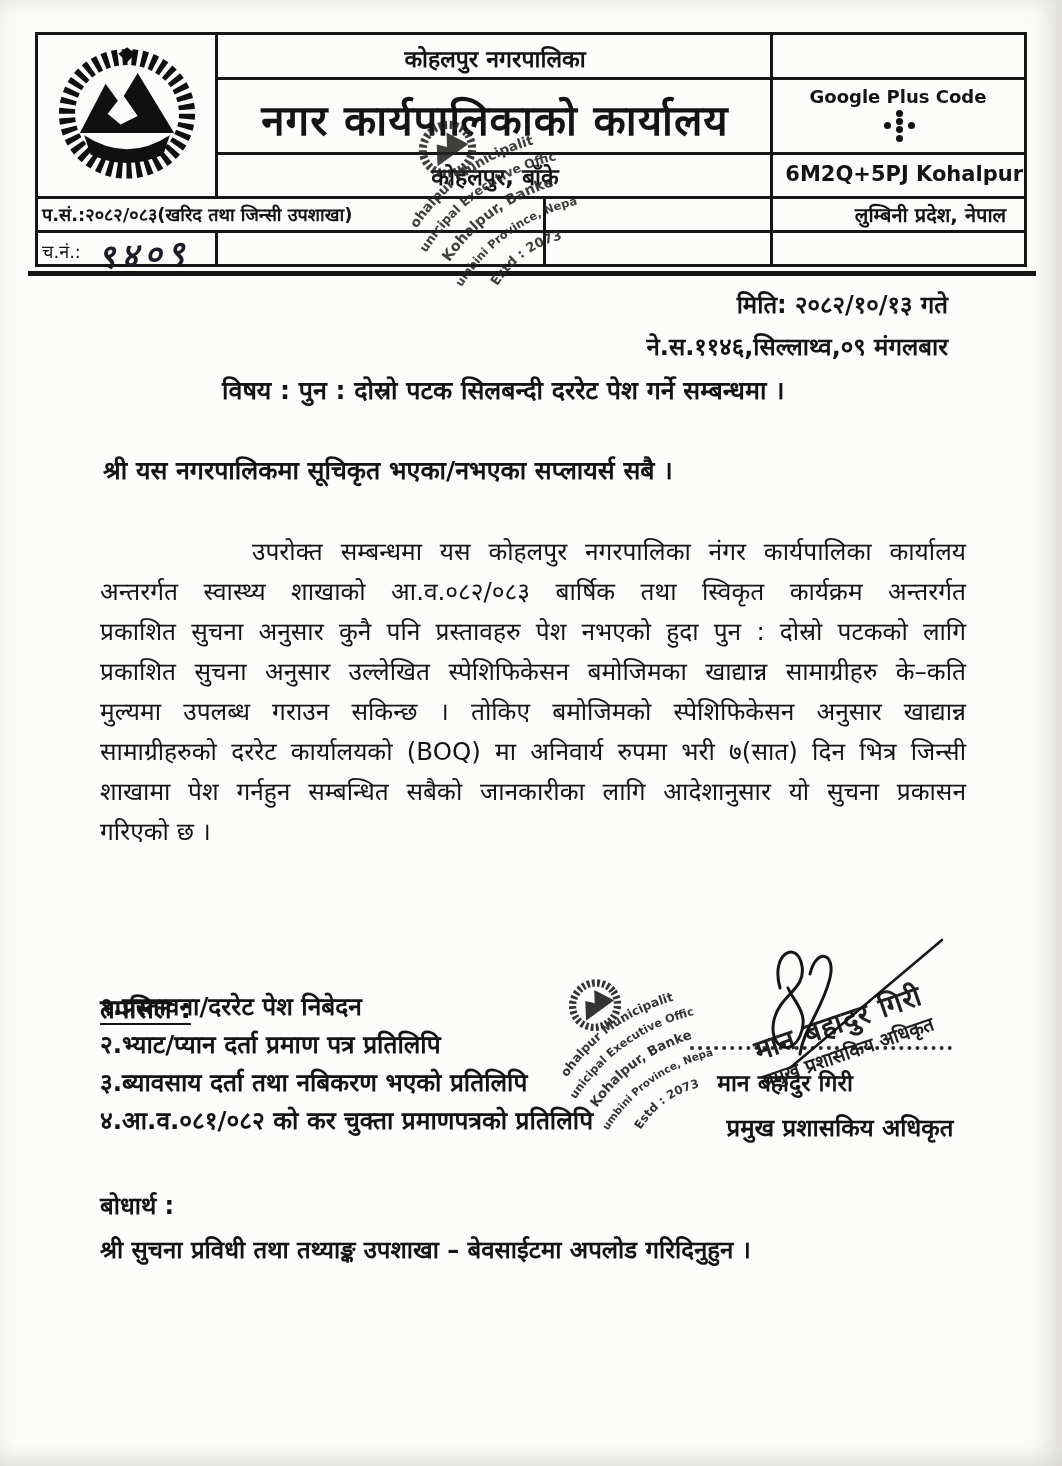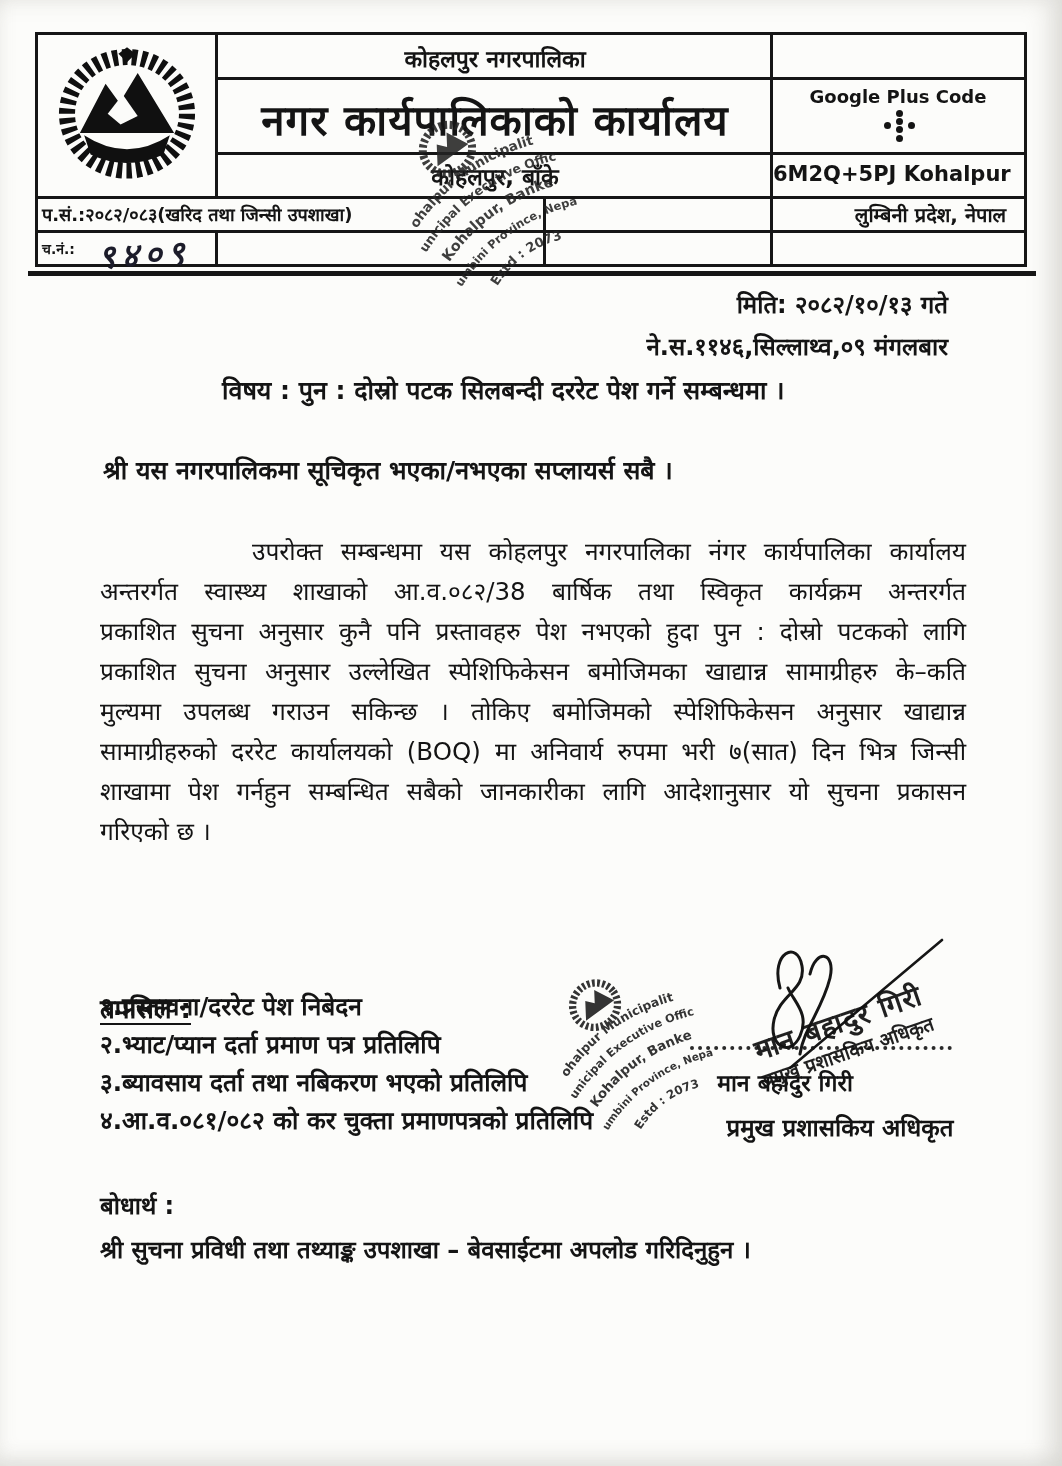--- a/index.html
+++ b/index.html
@@ -15,24 +15,24 @@
   .abs{position:absolute;}
   
   .hrule{position:absolute;background:#161616;height:3px;}
   .vrule{position:absolute;background:#161616;width:3px;}
   .thick{height:5px;}
   
   .org-name{font-size:23px;font-weight:bold;text-align:center;}
   .office-title{font-size:42px;font-weight:bold;text-align:center;letter-spacing:1px;}
   .office-loc{font-size:23px;font-weight:bold;text-align:center;}
   .ref-no{font-size:18px;font-weight:bold;white-space:nowrap;}
-  .disp-label{font-size:14px;font-weight:bold;}
+  .disp-label{font-size:18px;font-weight:normal;}
   .disp-num{font-size:33px;font-weight:bold;font-style:italic;letter-spacing:6px;transform:rotate(-3deg);display:inline-block;color:#1c1c2a;}
   .plus-title{font-size:18px;font-weight:bold;text-align:center;}
-  .plus-value{font-size:21px;font-weight:bold;text-align:left;}
+  .plus-value{font-size:21px;font-weight:bold;text-align:right;}
   .province{font-size:20px;font-weight:bold;text-align:center;}
   .dot{position:absolute;width:7px;height:7px;border-radius:50%;background:#141414;}
   
   .date-block{width:420px;text-align:right;font-size:24px;font-weight:600;line-height:42px;}
   .subject{font-size:25px;font-weight:bold;}
   .salutation{font-size:25px;font-weight:bold;}
   .para{width:866px;font-size:24.5px;font-weight:500;}
   .para-line{height:40px;line-height:40px;text-align:justify;text-align-last:justify;white-space:nowrap;}
   .para-line.first{padding-left:152px;}
   .para-line.last{text-align-last:left;}
@@ -125,21 +125,21 @@
     <div>मिति: २०८२/१०/१३ गते</div>
     <div>ने.स.११४६,सिल्लाथ्व,०९ मंगलबार</div>
   </div>
 
   <div class="abs subject" style="left:222px;top:372px;">विषय : पुन : दोस्रो पटक सिलबन्दी दररेट पेश गर्ने सम्बन्धमा ।</div>
 
   <div class="abs salutation" style="left:103px;top:452px;">श्री यस नगरपालिकमा सूचिकृत भएका/नभएका सप्लायर्स सबै ।</div>
 
   <div class="abs para" style="left:100px;top:532px;">
     <div class="para-line first">उपरोक्त सम्बन्धमा यस कोहलपुर नगरपालिका नंगर कार्यपालिका कार्यालय</div>
-    <div class="para-line">अन्तरर्गत स्वास्थ्य शाखाको आ.व.०८२/38 बार्षिक तथा स्विकृत कार्यक्रम अन्तरर्गत</div>
+    <div class="para-line">अन्तरर्गत स्वास्थ्य शाखाको आ.व.०८२/०८३ बार्षिक तथा स्विकृत कार्यक्रम अन्तरर्गत</div>
     <div class="para-line">प्रकाशित सुचना अनुसार कुनै पनि प्रस्तावहरु पेश नभएको हुदा पुन : दोस्रो पटकको लागि</div>
     <div class="para-line">प्रकाशित सुचना अनुसार उल्लेखित स्पेशिफिकेसन बमोजिमका खाद्यान्न सामाग्रीहरु के–कति</div>
     <div class="para-line">मुल्यमा उपलब्ध गराउन सकिन्छ । तोकिए बमोजिमको स्पेशिफिकेसन अनुसार खाद्यान्न</div>
     <div class="para-line">सामाग्रीहरुको दररेट कार्यालयको (BOQ) मा अनिवार्य रुपमा भरी ७(सात) दिन भित्र जिन्सी</div>
     <div class="para-line">शाखामा पेश गर्नहुन सम्बन्धित सबैको जानकारीका लागि आदेशानुसार यो सुचना प्रकासन</div>
     <div class="para-line last">गरिएको छ ।</div>
   </div>
 
   <div class="abs tapasil-h" style="left:100px;top:946px;">तपसिल :</div>
   <div class="abs" style="left:100px;top:988px;">

